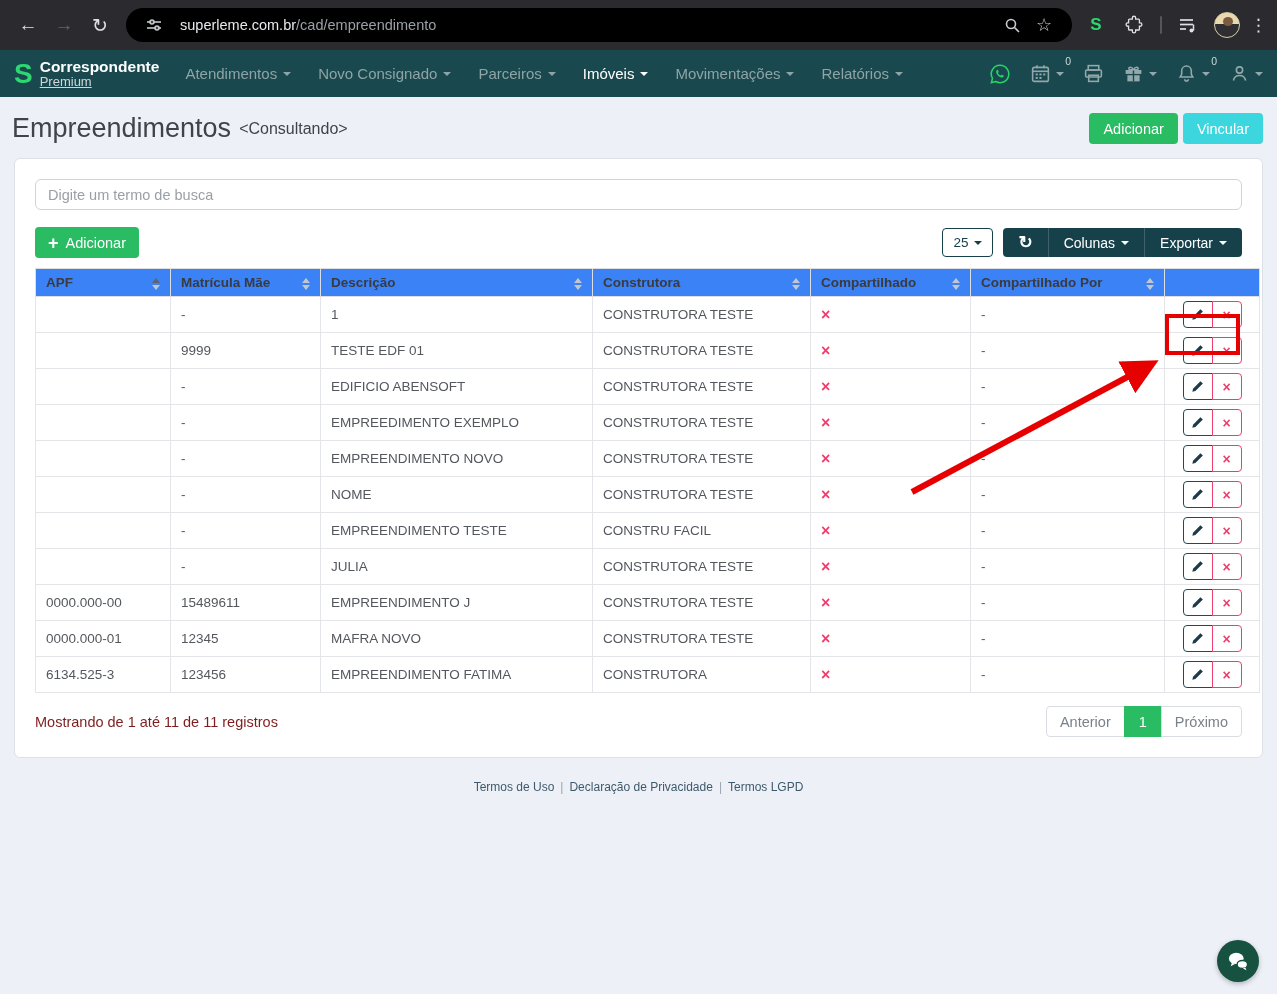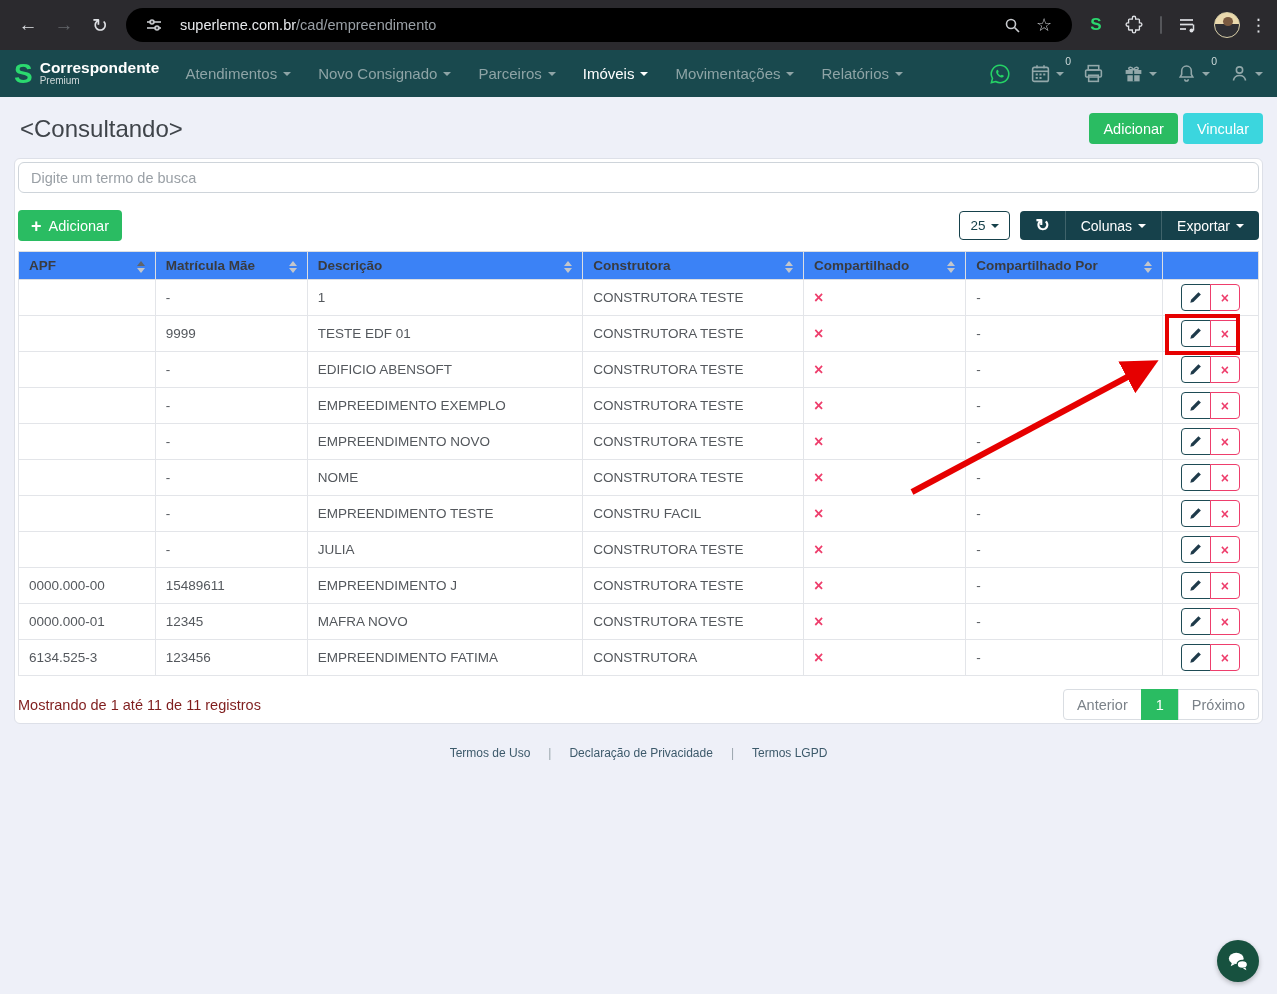--- a/index.html
+++ b/index.html
@@ -31,42 +31,42 @@
   .avatar::after { content:""; position:absolute; left:8px; top:4px; width:10px; height:9px;
                    border-radius:50%; background:#7a5a40; }
   .kebab { color:#dfe1e5; font-size:17px; }
 
   
   .navbar { height:47px; background:#19494e; display:flex; align-items:center; padding:0 14px; }
   .brand { display:flex; align-items:center; gap:7px; flex:none; }
   .brand-s { color:#2bd96f; font-weight:800; font-size:28px; line-height:1; }
   .brand-text { display:flex; flex-direction:column; line-height:1.05; }
   .brand-title { color:#fff; font-weight:bold; font-size:15.5px; }
-  .brand-sub { color:#cfd8d9; font-size:10px; }
+  .brand-sub { color:#cfd8d9; font-size:13px;text-decoration:underline; }
   .menu { display:flex; align-items:center; gap:27px; margin-left:26px; }
   .menu a { color:#8ea4a6; font-size:15px; text-decoration:none; display:flex; align-items:center; }
   .menu a.active { color:#ffffff; }
   .caret { display:inline-block; width:0; height:0; border-left:4px solid transparent;
            border-right:4px solid transparent; border-top:4px solid currentColor; margin-left:6px; }
   .nav-icons { margin-left:auto; display:flex; align-items:center; gap:19px; color:#93a8aa; }
   .nico { position:relative; display:flex; align-items:center; }
   .badge0 { position:absolute; top:-8px; right:-7px; font-size:10.5px; color:#cdd9da; }
   .nico .caret { border-top-width:4px; margin-left:5px; color:#93a8aa; }
 
   
   .page-head { display:flex; align-items:center; padding:16px 14px 12px 12px; }
   .page-title { font-size:27px; color:#3f444a; font-weight:400; }
-  .page-subtitle { font-size:24px; color:#3f444a; margin-left:8px;text-align:center; }
+  .page-subtitle { font-size:16px; color:#3f444a; margin-left:8px;text-align:center; }
   .head-actions { margin-left:auto; display:flex; gap:5px; }
   .btn { border:none; cursor:pointer; font-family:inherit; }
   .btn-green { background:#2abc62; color:#fff; height:31px; padding:0 14px; border-radius:4px; font-size:14.5px; }
   .btn-cyan { background:#3bd6de; color:#fff; height:31px; padding:0 14px; border-radius:4px; font-size:14.5px; }
 
   
-  .card { margin:2px 14px 0 14px; background:#fff; border:1px solid #dde0e8; border-radius:6px; padding:3px; }
+  .card { margin:2px 14px 0 14px; background:#fff; border:1px solid #dde0e8; border-radius:6px; padding:20px; }
   .search-input { width:100%; height:31px; border:1px solid #ced4da; border-radius:6px;
                   padding:0 12px; font-size:14.5px; color:#495057; font-family:inherit; }
   .search-input::placeholder { color:#9aa0a6; }
   .table-toolbar { display:flex; align-items:center; margin-top:17px; }
   .add-btn { display:inline-flex; align-items:center; gap:7px; background:#2abc62; color:#fff;
              height:31px; padding:0 13px; border-radius:4px; font-size:14.5px; }
   .add-plus { font-size:18px; font-weight:bold; line-height:1; }
   .toolbar-right { margin-left:auto; display:flex; align-items:center; gap:10px; }
   .page-size-btn { height:29px; background:#fff; border:1px solid #16414b; color:#16414b;
                    border-radius:4px; padding:0 10px; font-size:13.5px; display:flex; align-items:center; }
@@ -105,21 +105,21 @@
             font-size:14.5px; display:flex; align-items:center; margin-left:-1px; cursor:pointer; font-family:inherit; }
   .pg-btn.first { border-radius:4px 0 0 4px; margin-left:12px; }
   .pg-btn.last { border-radius:0 4px 4px 0; }
   .pg-btn.current { background:#2abc62; border-color:#2abc62; color:#fff; padding:0 14px; }
 
   
   .footer { margin-top:22px; text-align:center; }
   .powered { display:flex; align-items:center; justify-content:center; gap:8px; color:#b7babf; }
   .powered-by { font-size:17px; }
   .powered-brand { font-size:22px; font-weight:bold; letter-spacing:.5px; }
-  .footer-links { margin-top:9px; font-size:12px; color:#3d5a6b; display:flex; justify-content:center; gap:18px; align-items:center; }
+  .footer-links { margin-top:9px; font-size:12px; color:#3d5a6b; display:flex; justify-content:center; gap:6px; align-items:center; }
   .footer-links a { color:#3d5a6b; text-decoration:none; }
   .flink-sep { color:#9aa5ad; }
 
   
   .overlay { position:absolute; left:0; top:0; width:1277px; height:994px; pointer-events:none; z-index:40; }
   .chat-fab { position:absolute; right:18px; bottom:12px; width:42px; height:42px; border-radius:50%;
               background:#17513f; border:none; display:flex; align-items:center; justify-content:center;
               cursor:pointer; z-index:50; box-shadow:0 2px 5px rgba(0,0,0,.25); }
 </style>
 </head>
@@ -260,20 +260,21 @@
       <svg width="21" height="21" viewBox="0 0 24 24">
           <circle cx="12" cy="8" r="3.6" fill="none" stroke="currentColor" stroke-width="1.8"></circle>
           <path d="M5 20c.8-4 3.5-5.8 7-5.8s6.2 1.8 7 5.8" fill="none" stroke="currentColor" stroke-width="1.8"></path>
         </svg>
       <span class="caret"></span>
     </span>
   </div>
 </div>
 
 <div class="page-head">
+  <span class="page-title">Empreendimentos</span>
   <span class="page-subtitle">&lt;Consultando&gt;</span>
   <span class="head-actions">
     <button class="btn btn-green">Adicionar</button>
     <button class="btn btn-cyan">Vincular</button>
   </span>
 </div>
 
 <div class="card">
   <input class="search-input" type="text" placeholder="Digite um termo de busca" style="">
 

